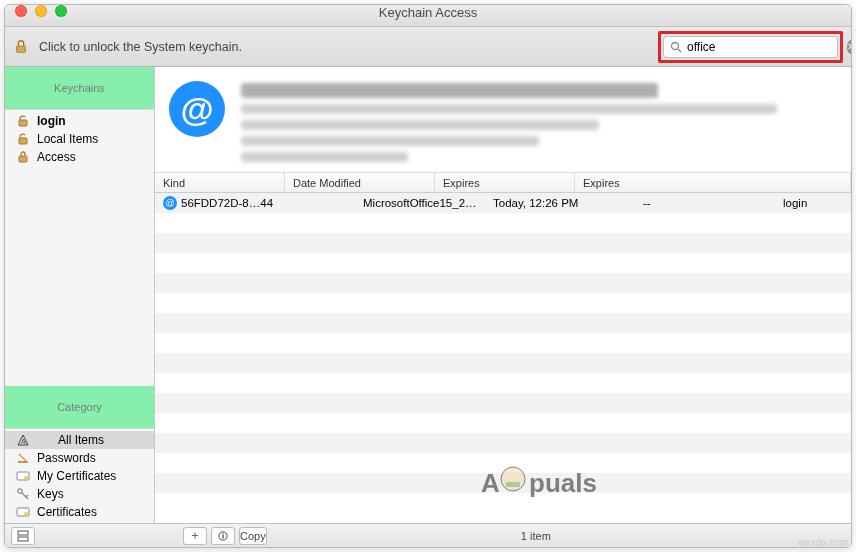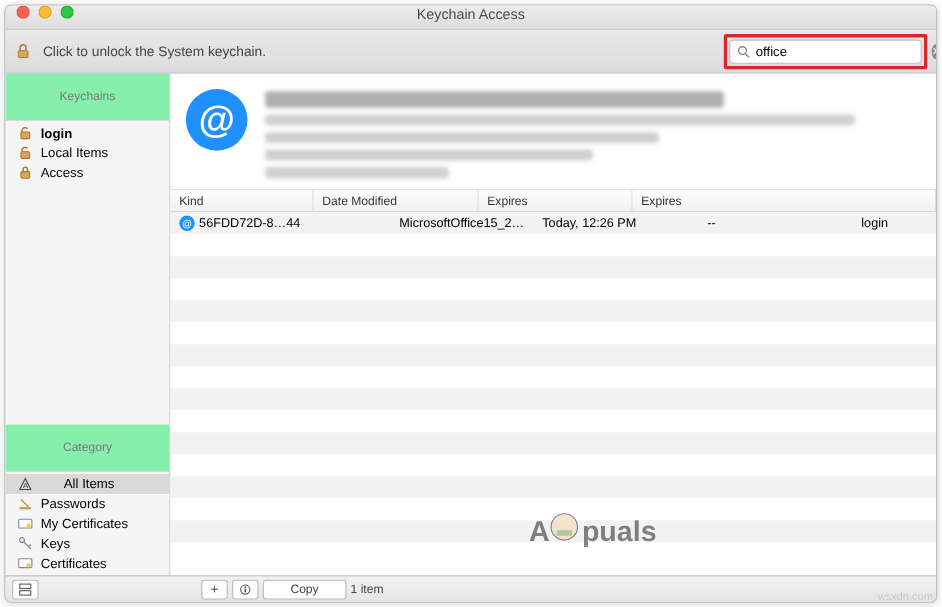--- a/index.html
+++ b/index.html
@@ -62,22 +62,22 @@
     .trow { display: flex; font-size: 11.5px; height: 20px; align-items: center; }
     .trow:nth-child(odd) { background: #f2f2f2; }
     .trow:nth-child(even) { background: #fff; }
     .td { padding: 0 8px; white-space: nowrap; overflow: hidden; text-overflow: ellipsis; }
     .td.col-name { display: flex; align-items: center; gap: 4px; }
     .at-mini { width: 14px; height: 14px; border-radius: 50%; background: #1e90ff; color: #fff; font-size: 9px; display: inline-flex; align-items: center; justify-content: center; flex-shrink: 0; }
 
     
     .statusbar { height: 24px; background: linear-gradient(#f2f2f2,#e4e4e4); border-top: 1px solid #bdbdbd; display: flex; align-items: center; font-size: 11px; color: #444; padding: 0 6px; gap: 4px; }
     .sb-btn { width: 24px; height: 18px; border: 1px solid #bbb; border-radius: 3px; background: #fff; display: flex; align-items: center; justify-content: center; font-size: 12px; cursor: pointer; }
-    .sb-copy { height: 18px; padding: 0 24px; border: 1px solid #bbb; border-radius: 3px; background: #fff; display: flex; align-items: center; font-size: 11px; cursor: pointer; }
-    .sb-spacer { flex: 1; }
+    .sb-copy { height: 18px; padding: 0 0; border: 1px solid #bbb; border-radius: 3px; background: #fff; display: flex; align-items: center; font-size: 11px; cursor: pointer; }
+    .sb-spacer { flex: 1; text-align: center; }
 
     
     svg { display: block; }
 
     
     .watermark { position: absolute; right: 8px; bottom: 4px; font-size: 10px; color: #c9c9c9; }
 
     .appuals { position: absolute; right: 235px; bottom: 50px; opacity: 0.6; }
   </style>
 </head>

